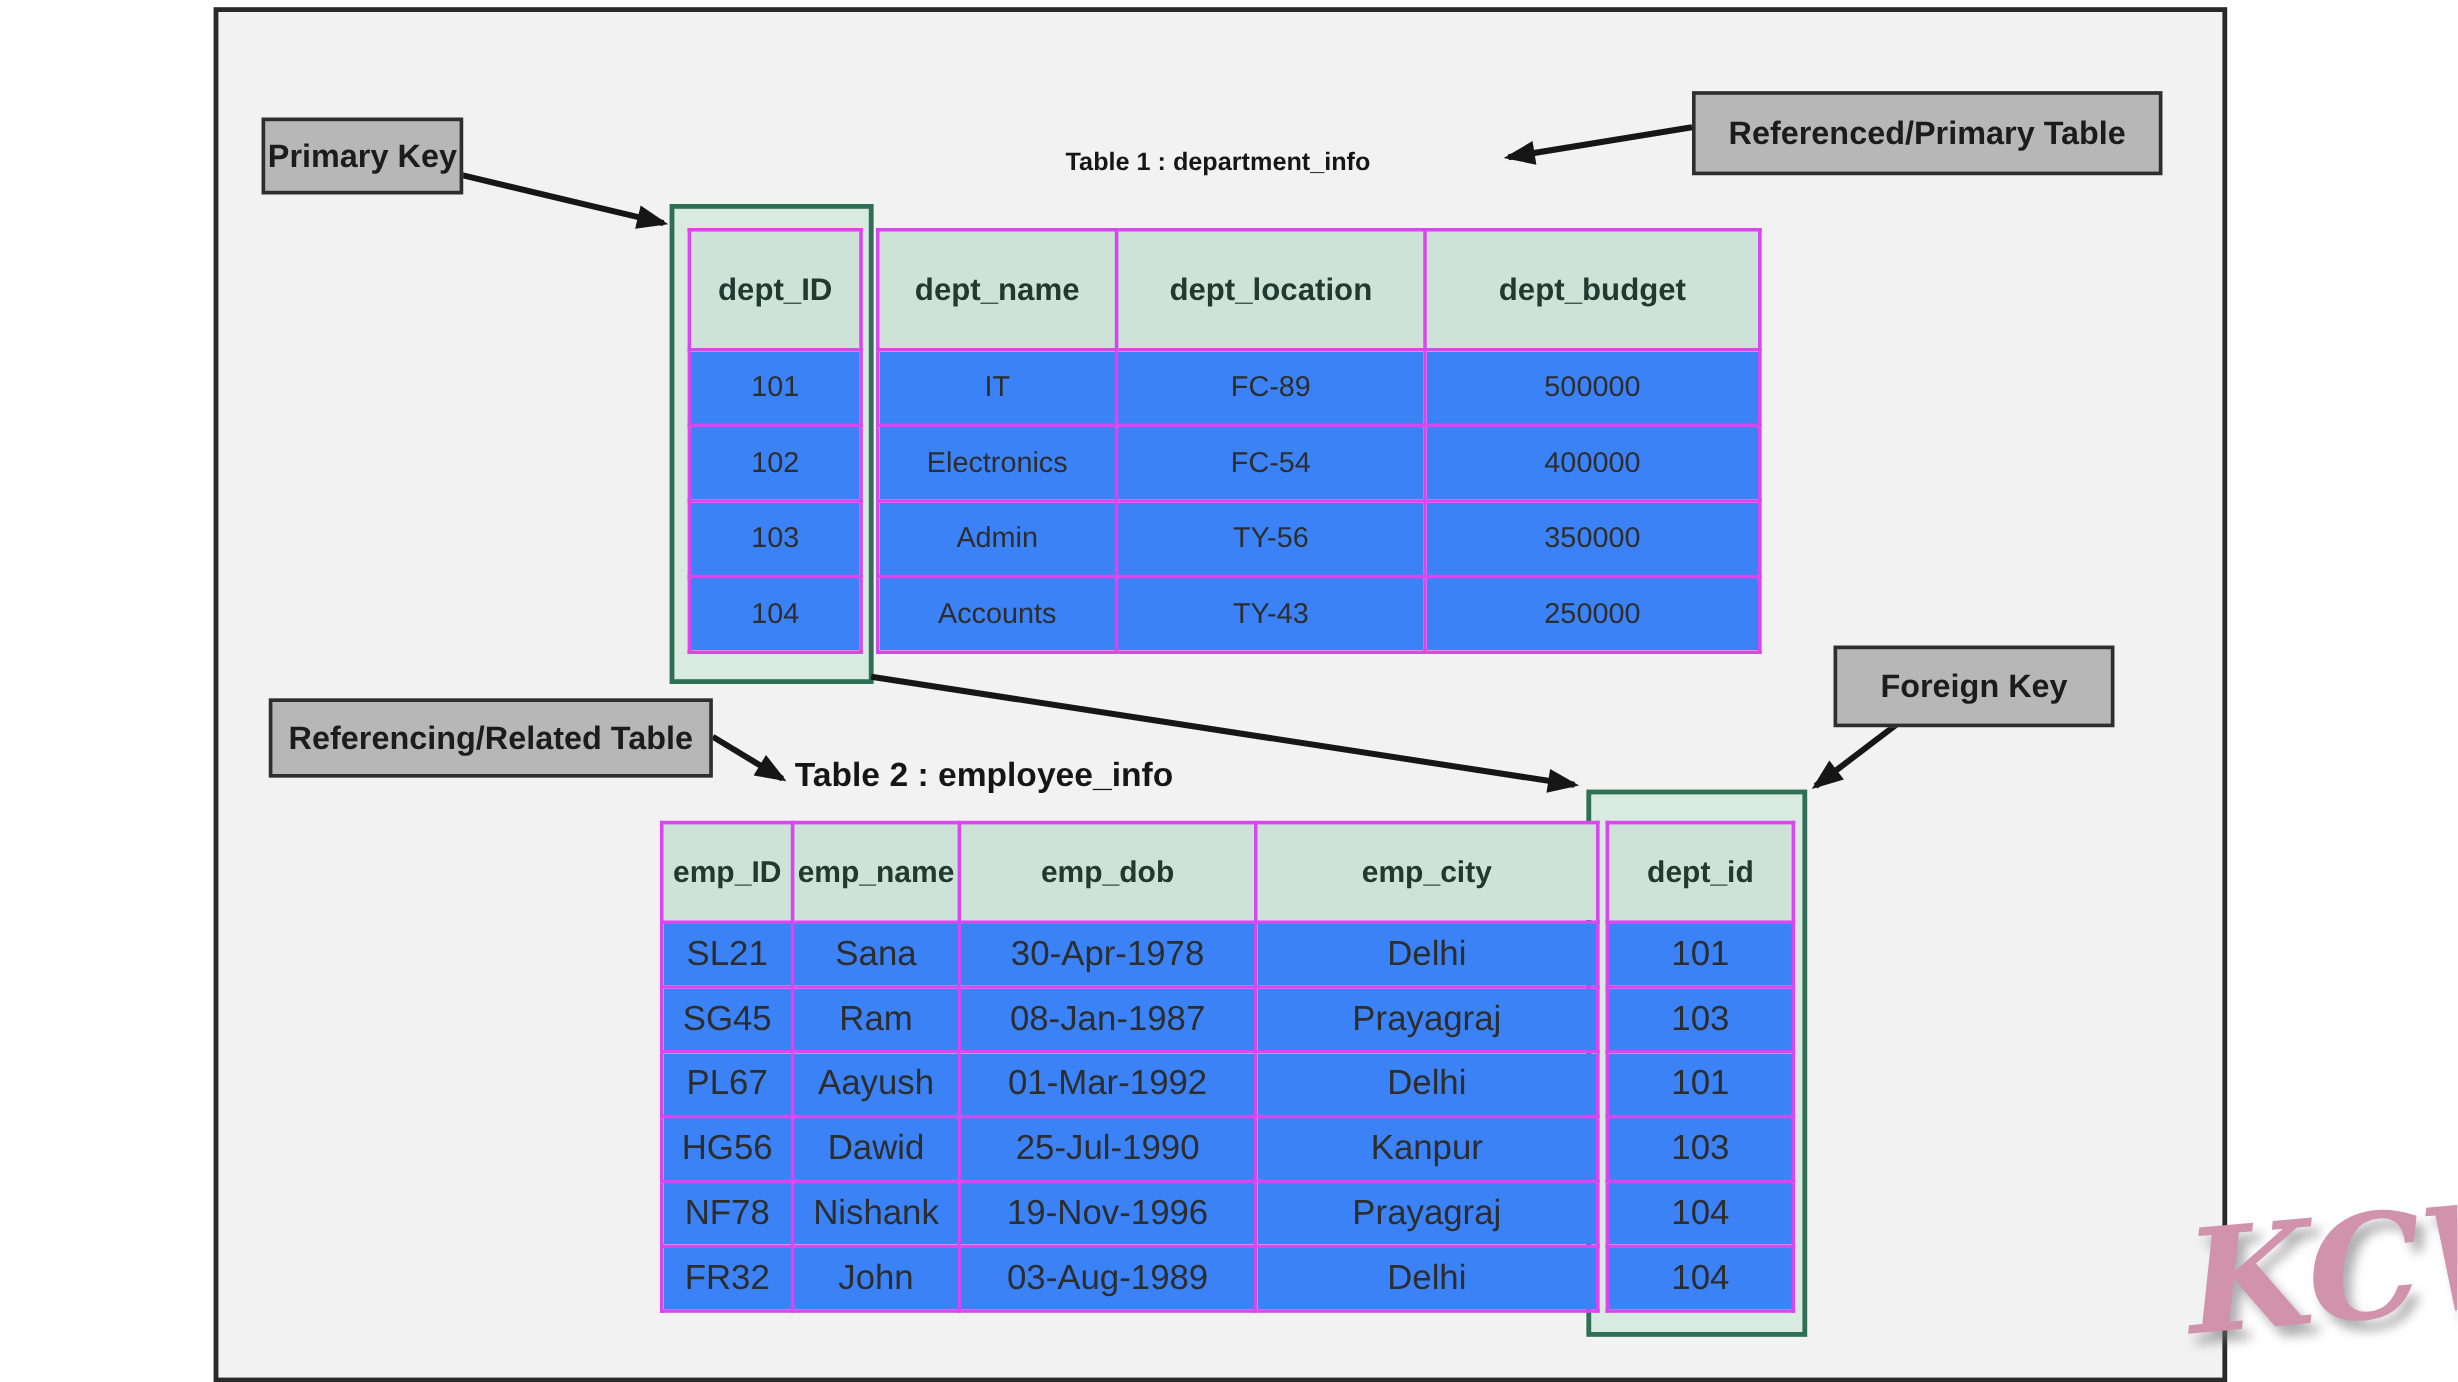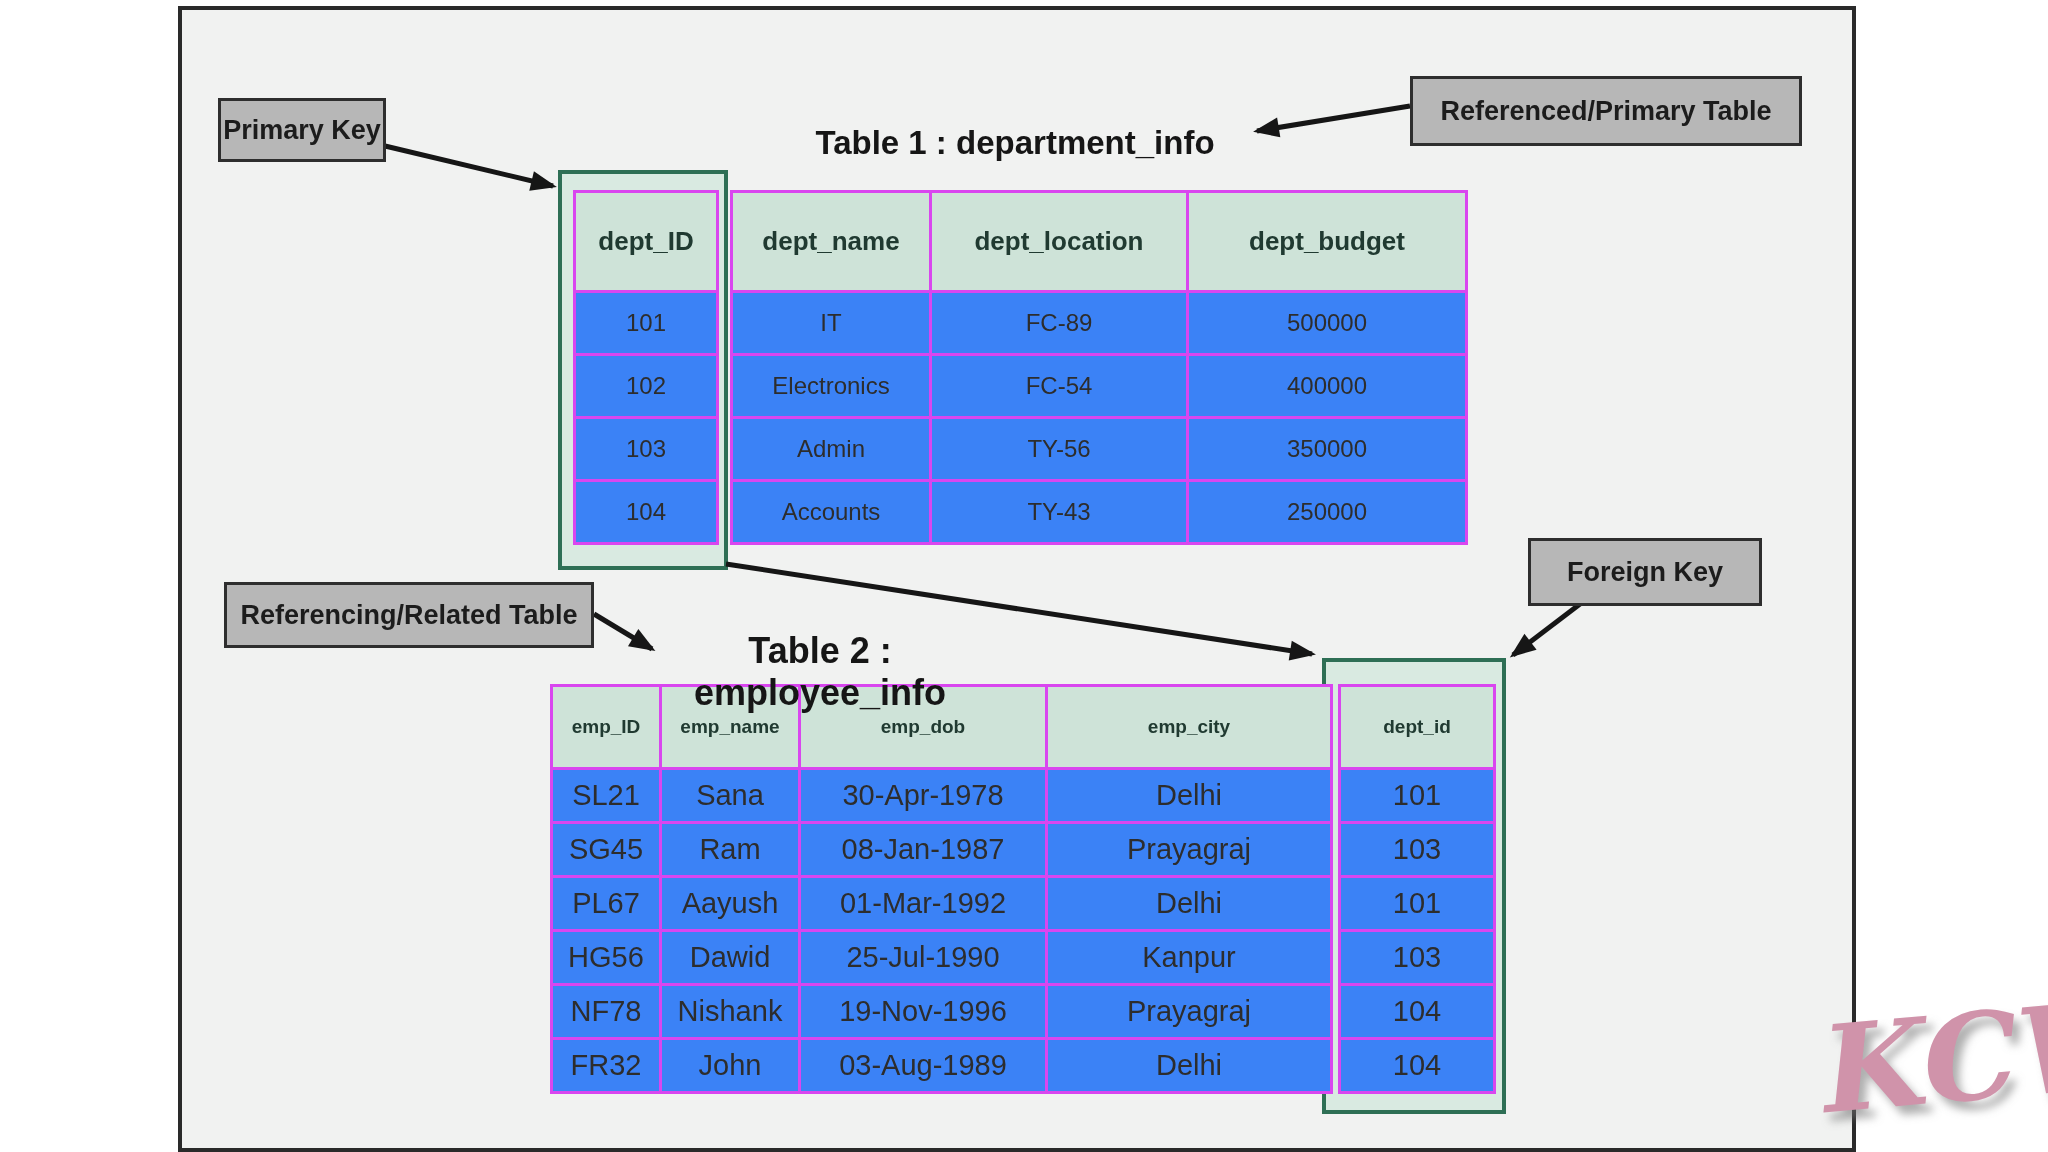--- a/index.html
+++ b/index.html
@@ -35,21 +35,21 @@
   table.dt th,table.dt td{
     border:3px solid #d946ef;text-align:center;vertical-align:middle;
     padding:0;overflow:hidden;
   }
   table.dt th{
     background:var(--header-green,#cee3d8);color:#203a31;font-weight:700;
   }
   table.dt td{background:#3b82f6;color:#2d2d2d;font-weight:400;}
   .t1 th{height:97px;font-size:26px;}
   .t1 td{height:60px;font-size:24px;}
-  .t2 th{height:80px;font-size:19px;}
+  .t2 th{height:80px;font-size:25px;}
   .t2 td{height:51px;font-size:29px;}
   
   #arrows{position:absolute;left:0;top:0;z-index:3;pointer-events:none;}
   
   .watermark{
     position:absolute;left:1822px;top:996px;z-index:6;
     font-family:"DejaVu Serif","Liberation Serif",serif;
     font-style:italic;font-weight:700;font-size:120px;line-height:1;
     color:var(--watermark-pink,#d093aa);
     transform:rotate(-5deg);
@@ -60,21 +60,21 @@
 </head>
 <body>
 
 <div id="canvas">
 
   <div class="panel"></div>
 
   <div class="keybox" style="left:558px;top:170px;width:170px;height:400px;"></div>
   <div class="keybox" style="left:1322px;top:658px;width:184px;height:456px;"></div>
 
-  <div class="tbl-title" style="left:715px;top:124px;width:600px;font-size:33px;">Table 1 : department_info</div>
+  <div class="tbl-title" style="left:715px;top:124px;width:600px;font-size:21px;">Table 1 : department_info</div>
 
   <table class="dt t1" style="left:573px;top:190px;width:140px;">
     <tbody>
         <tr>
           <th style="width:140px;">dept_ID</th>
         </tr>
     <tr>
           <td>101</td>
         </tr>
     <tr>
@@ -112,21 +112,21 @@
       <td>350000</td>
     </tr>
     <tr>
       <td>Accounts</td>
       <td>TY-43</td>
       <td>250000</td>
     </tr>
   </tbody>
     </table>
 
-  <div class="tbl-title" style="left:640px;top:630px;width:360px;font-size:36px;">Table 2 : employee_info</div>
+  <div class="tbl-title" style="left:640px;top:630px;width:360px;font-size:28px;">Table 2 : employee_info</div>
 
   <table class="dt t2" style="left:550px;top:684px;width:768px;">
     <tbody>
         <tr>
       <th style="width:106px;">emp_ID</th>
       <th style="width:136px;">emp_name</th>
       <th style="width:244px;">emp_dob</th>
       <th style="width:282px;">emp_city</th>
     </tr>
     <tr>

